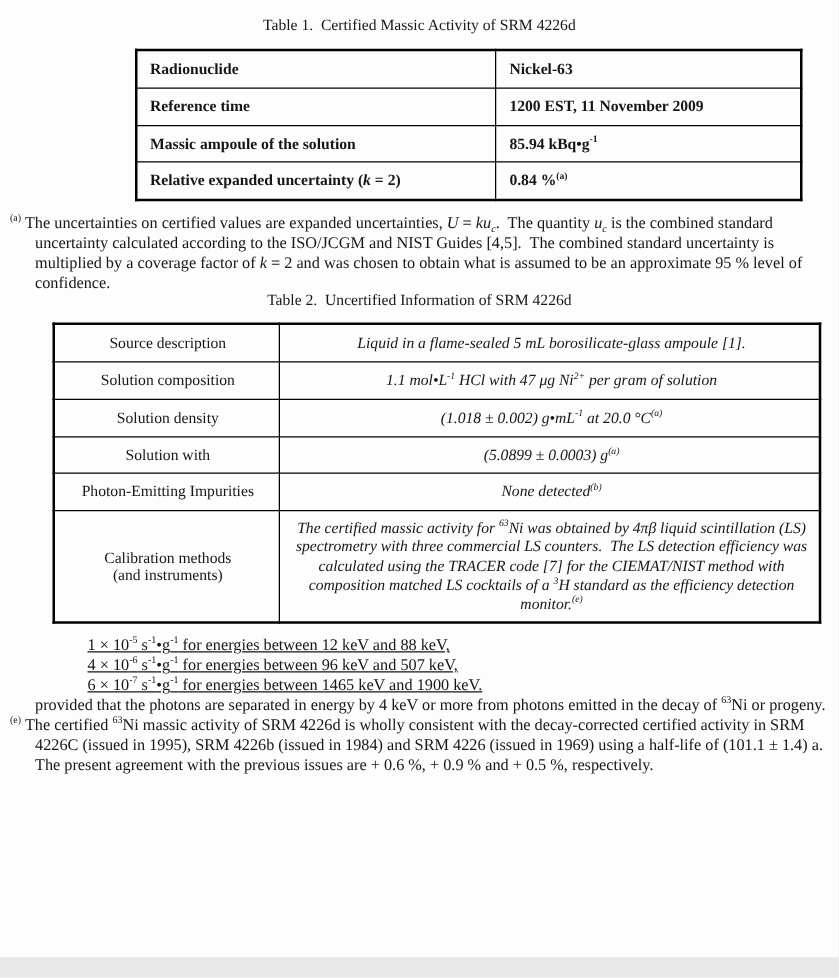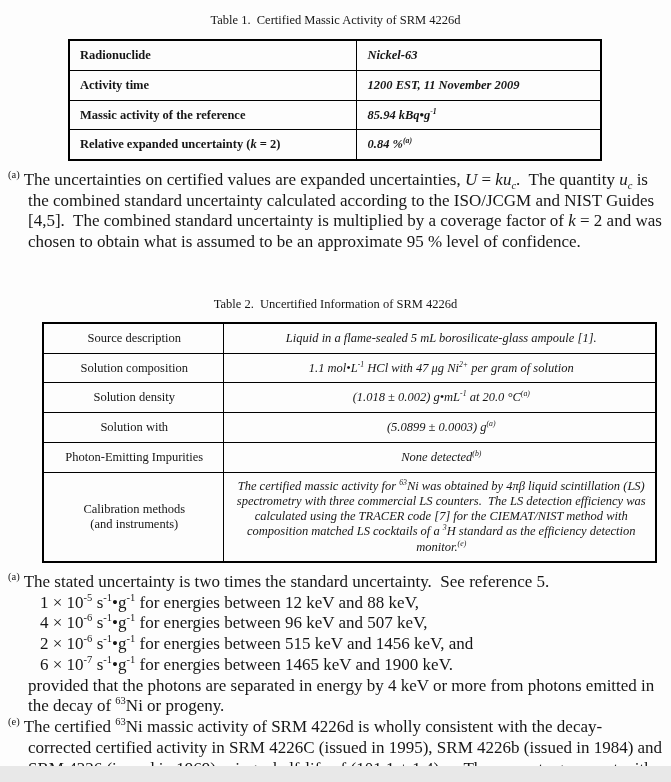--- a/index.html
+++ b/index.html
@@ -12,70 +12,71 @@
     box-sizing: border-box;
     padding-top: 13px;
     overflow: hidden;
     position: relative;
   }
   .caption {
     text-align: center;
     font-size: 12.5px;
     white-space: pre-wrap;
   }
-  .caption2 { margin-top: 44px; }
+  .caption2 { }
 
   table {
     border-collapse: collapse;
     table-layout: fixed;
     border: 2px solid #000;
   }
   td {
     border: 1px solid #000;
     vertical-align: middle;
     font-size: 12.5px;
     line-height: 1.18;
     white-space: pre-wrap;
     padding: 7px 8px 7px 10px;
   }
 
   .table1 {
-    margin: 11px 0 0 68px;
+    margin: 11px 0 0 108px;
     width: 534px;
     font-weight: bold;
   }
   .table1 .col-label { width: 287px; }
-  .table1 td.value { padding-left: 11px; font-style: italic; }
+  .table1 td.value { padding-left: 11px; }
 
   .table2 {
     margin: 10px 0 0 42px;
     width: 615px;
     text-align: center;
   }
   .table2 .col-label { width: 180px; }
   .table2 td.value { padding-left: 12px; font-style: italic; }
   .table2 td.tall-value { line-height: 1.22; padding-top: 6px; padding-bottom: 6px; }
 
   .fnblock {
     margin: 9px 6px 0 28px;
-    font-size: 17px;
+    font-size: 13px;
     line-height: 1.22;
   }
   .fn {
     text-indent: -20px;
     white-space: pre-wrap;
   }
   .fn-cont {
     text-indent: 0;
     white-space: pre-wrap;
   }
   .fn-limit {
-    margin-left: 12px;
+    margin-left: 42px;
     text-indent: 0;
     white-space: pre-wrap;
+    text-decoration: underline;
   }
   sup {
     font-size: 0.62em;
     line-height: 0;
     vertical-align: super;
     letter-spacing: 0;
   }
   sub {
     font-size: 0.62em;
     line-height: 0;
@@ -93,25 +94,25 @@
     <colgroup>
         <col class="col-label">
         <col>
       </colgroup>
     <tbody>
       <tr>
         <td class="label">Radionuclide</td>
         <td class="value">Nickel-63</td>
       </tr>
       <tr>
-        <td class="label">Activity time</td>
+        <td class="label">Reference time</td>
         <td class="value">1200 EST, 11 November 2009</td>
       </tr>
       <tr>
-        <td class="label">Massic activity of the reference</td>
+        <td class="label">Massic ampoule of the solution</td>
         <td class="value">85.94 kBq•g<sup>-1</sup></td>
       </tr>
       <tr>
         <td class="label">Relative expanded uncertainty (<i>k</i> = 2)</td>
         <td class="value">0.84 %<sup>(a)</sup></td>
       </tr>
     </tbody>
   </table>
 
   <div class="fnblock">
@@ -147,22 +148,20 @@
         <td class="value">None detected<sup>(b)</sup></td>
       </tr>
       <tr>
         <td class="label">Calibration methods<br>(and instruments)</td>
         <td class="value tall-value">The certified massic activity for <sup>63</sup>Ni was obtained by 4πβ liquid scintillation (LS) spectrometry with three commercial LS counters.  The LS detection efficiency was calculated using the TRACER code [7] for the CIEMAT/NIST method with composition matched LS cocktails of a <sup>3</sup>H standard as the efficiency detection monitor.<sup>(e)</sup></td>
       </tr>
     </tbody>
   </table>
 
   <div class="fnblock">
-    <div class="fn"><sup>(a)</sup> The stated uncertainty is two times the standard uncertainty.  See reference 5.</div>
     <div class="fn-limit">1 × 10<sup>-5</sup> s<sup>-1</sup>•g<sup>-1</sup> for energies between 12 keV and 88 keV,</div>
     <div class="fn-limit">4 × 10<sup>-6</sup> s<sup>-1</sup>•g<sup>-1</sup> for energies between 96 keV and 507 keV,</div>
-    <div class="fn-limit">2 × 10<sup>-6</sup> s<sup>-1</sup>•g<sup>-1</sup> for energies between 515 keV and 1456 keV, and</div>
     <div class="fn-limit">6 × 10<sup>-7</sup> s<sup>-1</sup>•g<sup>-1</sup> for energies between 1465 keV and 1900 keV.</div>
     <div class="fn-cont">provided that the photons are separated in energy by 4 keV or more from photons emitted in the decay of <sup>63</sup>Ni or progeny.</div>
     <div class="fn"><sup>(e)</sup> The certified <sup>63</sup>Ni massic activity of SRM 4226d is wholly consistent with the decay-corrected certified activity in SRM 4226C (issued in 1995), SRM 4226b (issued in 1984) and SRM 4226 (issued in 1969) using a half-life of (101.1 ± 1.4) a.  The present agreement with the previous issues are + 0.6 %, + 0.9 % and + 0.5 %, respectively.</div>
   </div>
 
 </div>
 
 </body></html>

